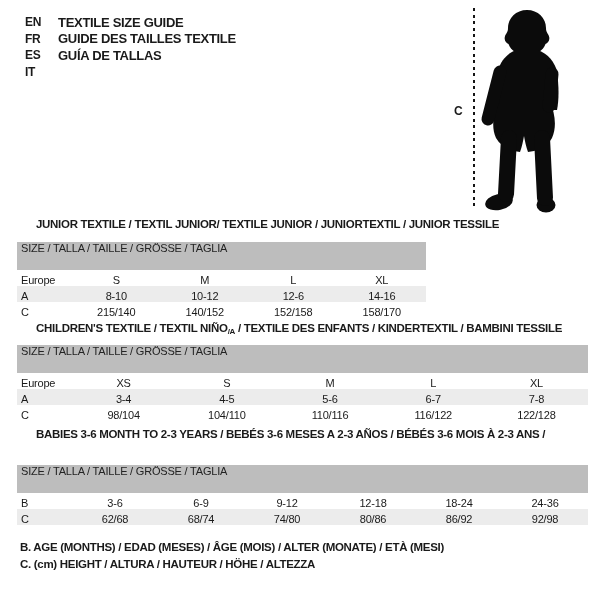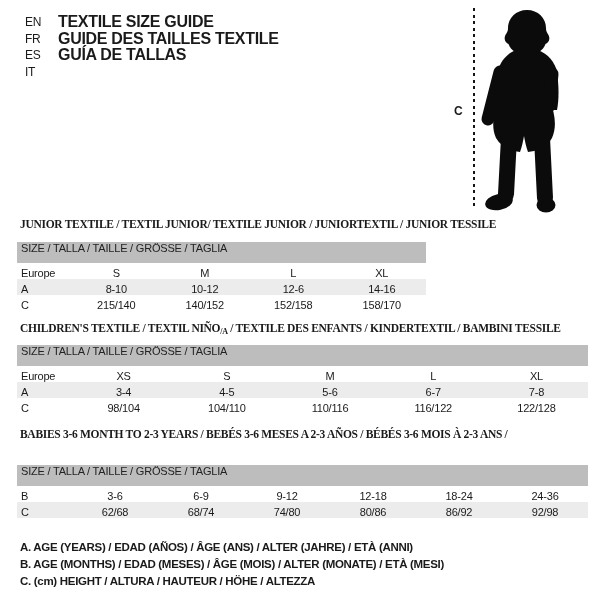--- a/index.html
+++ b/index.html
@@ -8,40 +8,40 @@
   body {
     position:relative;
     background:#ffffff;
     font-family:"Liberation Sans", sans-serif;
     color:#1a1a1a;
     overflow:hidden;
   }
   
   .lang-block { position:absolute; left:25px; top:14px; }
   .lang-row { display:flex; height:16.6px; align-items:center; }
-  .lang-code { width:33px; font-size:12px; font-weight:normal; letter-spacing:-0.3px; }
-  .lang-label { font-size:16px; font-weight:bold; letter-spacing:-0.3px; white-space:nowrap; }
+  .lang-code { width:33px; font-size:12px; font-weight:bold; letter-spacing:-0.3px; }
+  .lang-label { font-size:13px; font-weight:bold; letter-spacing:-0.3px; white-space:nowrap; }
 
   
   .dash-line {
     position:absolute; left:473px; top:8px; width:2px; height:202px;
     background-image:repeating-linear-gradient(to bottom,#151515 0 3px,transparent 3px 6.5px);
   }
   .c-label { position:absolute; left:454px; top:104px; font-size:12px; font-weight:bold; }
   .baby-svg { position:absolute; left:480px; top:6px; width:88px; height:208px; }
 
   
   .tbl-title {
-    position:absolute; left:20px; font-size:11.5px; font-weight:bold;
-    letter-spacing:-0.3px; white-space:nowrap; line-height:16px;font-family:Liberation Serif, serif;
+    position:absolute; left:36px; font-size:11.5px; font-weight:bold;
+    letter-spacing:-0.3px; white-space:nowrap; line-height:16px;
   }
   .tbl-title sub.nsub { font-size:8px; vertical-align:-2px; }
   .sheet-table { position:absolute; left:17px; }
   .size-bar {
-    height:21px; line-height:13px; background:#bdbdbd; color:#232323;
+    height:28px; line-height:13px; background:#bdbdbd; color:#232323;
     font-size:11px; padding-left:4px; letter-spacing:-0.2px; white-space:nowrap;
   }
   .trow { display:flex; height:16px; align-items:flex-end; font-size:11px; letter-spacing:-0.2px; }
   .trow.striped { background:#ececec; }
   .tlabel { width:55px; padding-left:4px; }
   .tcell { flex:1; text-align:center; }
 
   
   .notes { position:absolute; left:20px; top:539px; }
   .note-line { font-size:11.5px; font-weight:bold; letter-spacing:-0.3px; line-height:16.8px; white-space:nowrap; }
@@ -165,16 +165,15 @@
     <span class="tcell">62/68</span>
     <span class="tcell">68/74</span>
     <span class="tcell">74/80</span>
     <span class="tcell">80/86</span>
     <span class="tcell">86/92</span>
     <span class="tcell">92/98</span>
   </div>
 </div>
 
 <div class="notes">
-  <div class="note-line">A. AGE (YEARS) / EDAD (AÑOS) / ÂGE (ANS) / ALTER (JAHRE) / ETÀ (ANNI)</div>
   <div class="note-line">B. AGE (MONTHS) / EDAD (MESES) / ÂGE (MOIS) / ALTER (MONATE) / ETÀ (MESI)</div>
   <div class="note-line">C. (cm) HEIGHT / ALTURA / HAUTEUR / HÖHE / ALTEZZA</div>
 </div>
 
 </body></html>

